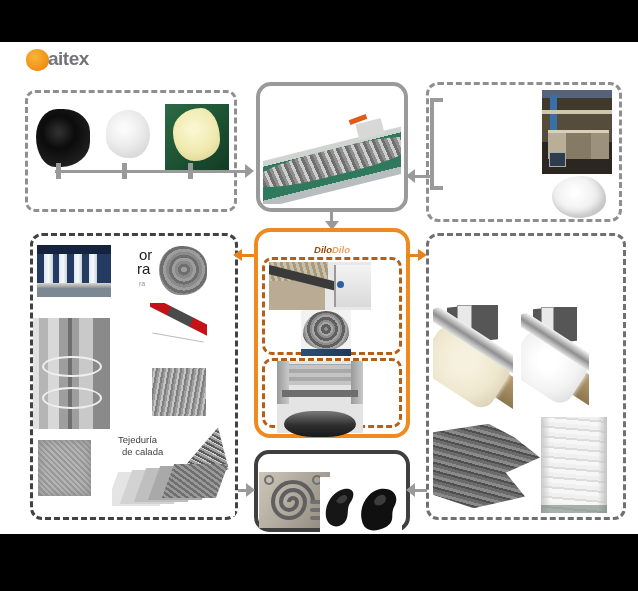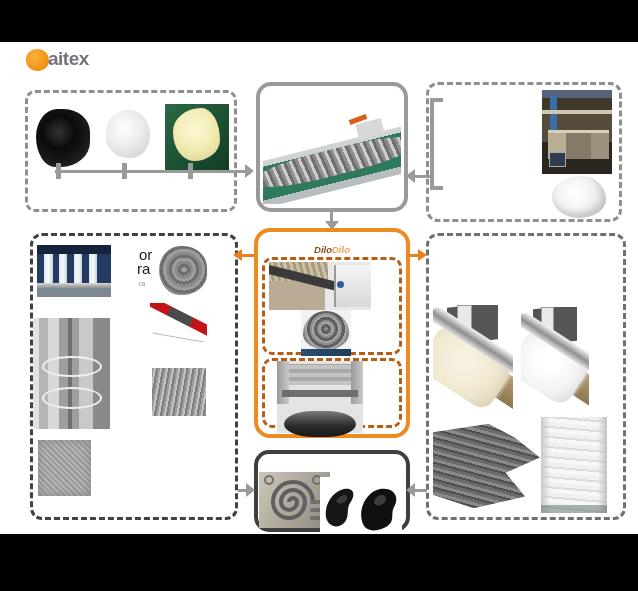--- a/index.html
+++ b/index.html
@@ -205,20 +205,30 @@
     <div class="rod"></div>
     <div class="thread"></div>
   </div>
   <div class="photo p-tall" style="left:33px;top:318px;width:77px;height:111px;">
     <div class="pole"></div>
     <div class="ring" style="top:34%;"></div>
     <div class="ring" style="top:62%;"></div>
   </div>
   <div class="photo p-knit" style="left:152px;top:368px;width:54px;height:48px;"></div>
   <div class="photo p-swatch" style="left:38px;top:440px;width:53px;height:56px;"></div>
+  <div class="photo" style="left:112px;top:424px;width:123px;height:92px;">
+    <div class="caption" style="left:6px;top:10px;">Tejeduría</div>
+    <div class="caption" style="left:10px;top:22px;">de calada</div>
+    <div class="cone"></div>
+    <div class="fan" style="left:0px;top:48px;background:#e4e4e4;"></div>
+    <div class="fan" style="left:14px;top:46px;background:#d2d2d2;"></div>
+    <div class="fan" style="left:28px;top:44px;background:#bfbfbf;"></div>
+    <div class="fan" style="left:42px;top:42px;background:#a9a9a9;"></div>
+    <div class="fan" style="left:56px;top:40px;background:repeating-linear-gradient(30deg,#6f6f6f 0 2px,#9a9a9a 2px 4px);"></div>
+  </div>
 
   <div class="box b-solid-orange" style="left:254px;top:228px;width:148px;height:202px;"></div>
   <div class="brand">
     <span class="p1">Dilo</span><span class="p2">Dilo</span>
   </div>
   <div class="box b-dash-orange" style="left:262px;top:257px;width:134px;height:92px;"></div>
   <div class="photo p-card" style="left:269px;top:262px;width:102px;height:48px;">
     <div class="mott"></div>
     <div class="rodd"></div>
     <div class="blockw"></div>

